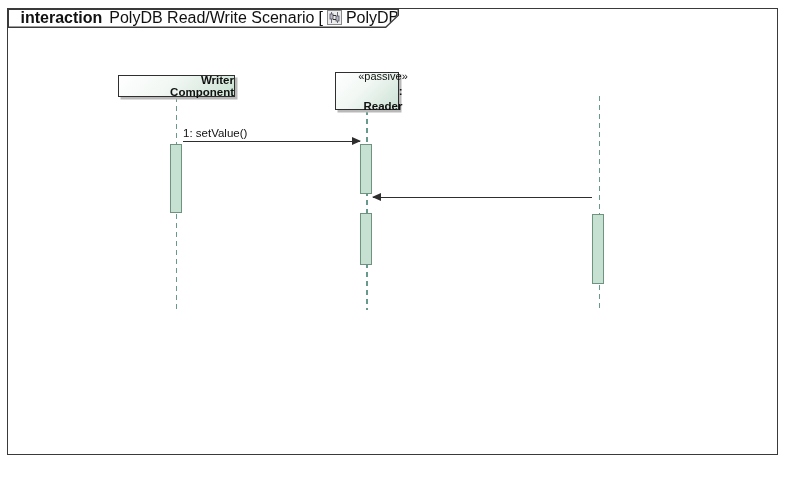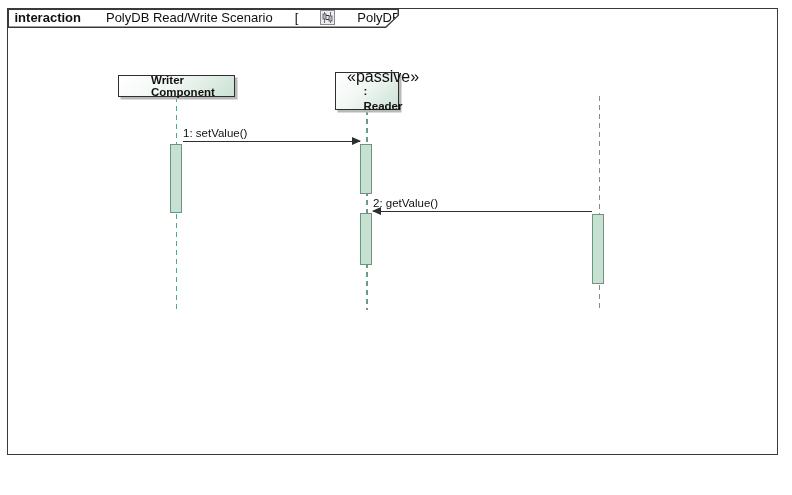--- a/index.html
+++ b/index.html
@@ -33,23 +33,23 @@
     z-index: 6;
   }
   .frame-tab-inner {
     position: absolute;
     left: 1.5px; top: 1.5px;
     width: calc(100% - 3px); height: calc(100% - 3px);
     background: #ffffff;
     clip-path: polygon(0 0, 100% 0, 100% 34%, calc(100% - 12px) 100%, 0 100%);
     display: flex;
     align-items: center;
-    gap: 22px;
-    padding: 0 18px 1px 6px;
-    font-size: 13px;
+    gap: 4px;
+    padding: 0 18px 1px 12px;
+    font-size: 16px;
     color: #111;
     white-space: nowrap;
   }
   .frame-kind { font-weight: bold; margin-right: 3px; }
 
   .tab-icon { display: inline-flex; align-items: center; }
 
   
   .lifeline-line {
     position: absolute;
@@ -65,25 +65,25 @@
     border: 1.2px solid #2f2f2f;
     background: linear-gradient(135deg, #ffffff 0%, #f1f7f3 45%, #cbe2d4 100%);
     box-shadow: 2.5px 2.5px 0 #b9b9b9;
     display: flex;
     align-items: center;
     justify-content: center;
     font-size: 11.5px;
     font-weight: bold;
     color: #111;
     z-index: 3;
-    text-align: left;
+    text-align: right;
     padding-left: 32px;
   }
   .lifeline-head.two-line { flex-direction: column; line-height: 15px; }
-  .stereotype { font-weight: normal; font-size: 16px; }
+  .stereotype { font-weight: normal; font-size: 11px; }
 
   
   .activation {
     position: absolute;
     width: 12px;
     background: #c6e0d1;
     border: 1.2px solid #6e937f;
     z-index: 2;
   }
 
@@ -162,17 +162,16 @@
   <div class="activation" style="left:360px; top:144px; height:50px;"></div>
   <div class="activation" style="left:360px; top:213px; height:52px;"></div>
   <div class="activation" style="left:592px; top:214px; height:70px;"></div>
 
   <div class="message" style="left:183px; top:127px; width:177px;">
     <span class="msg-label">1: setValue()</span>
     <div class="msg-line arrow-right"></div>
   </div>
 
   <div class="message" style="left:373px; top:197px; width:219px;">
-    <span class="msg-label">2: getValue()</span>
     <div class="msg-line arrow-left"></div>
   </div>
 
 </div>
 
 </body></html>

